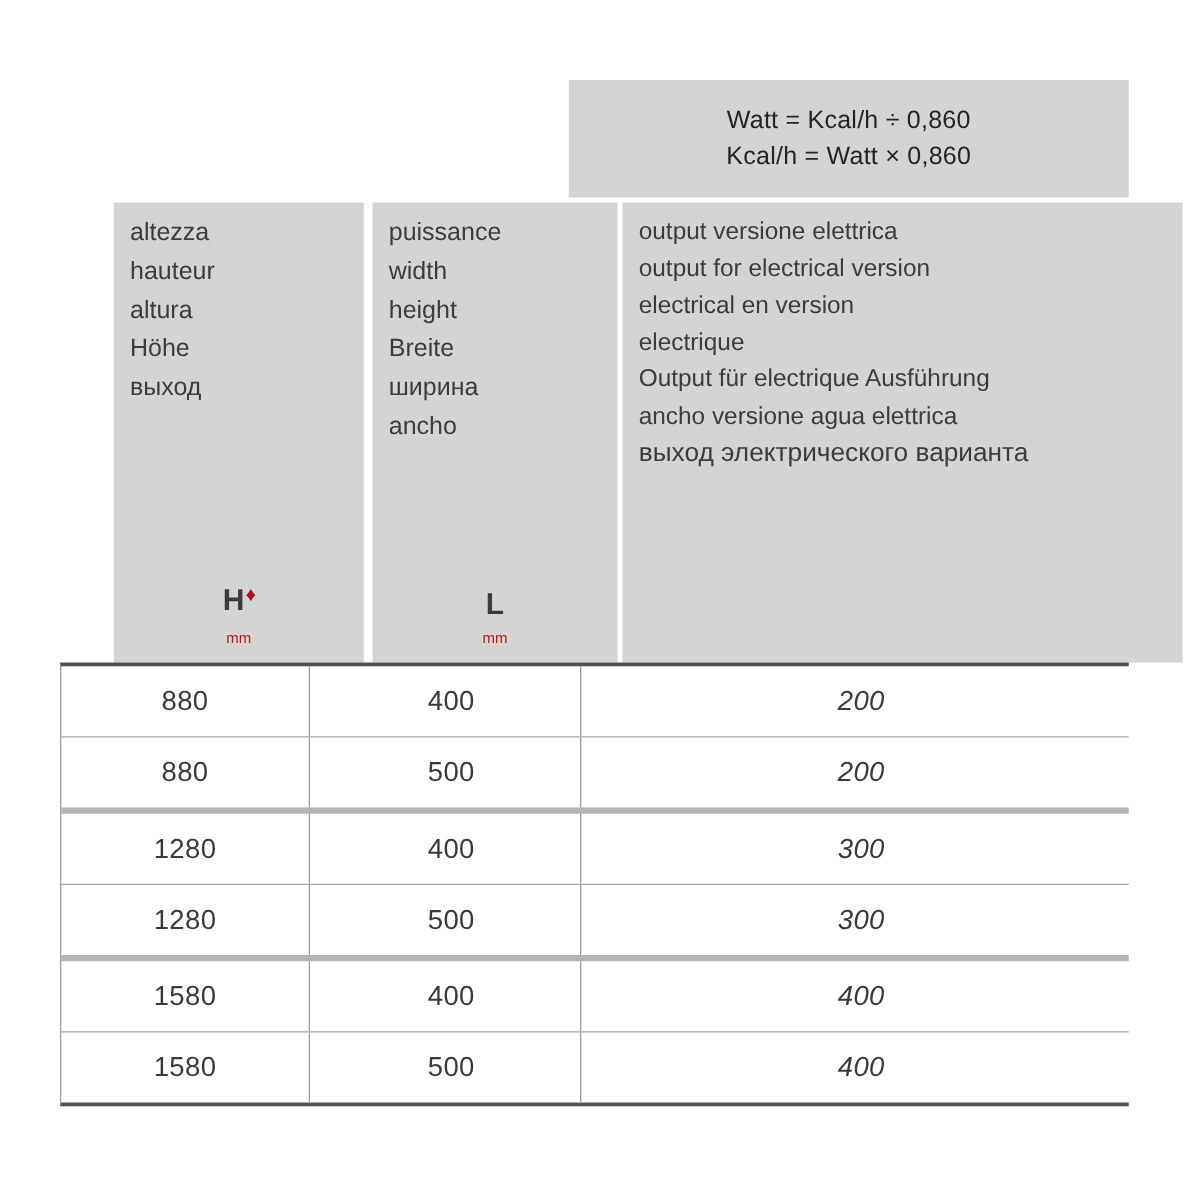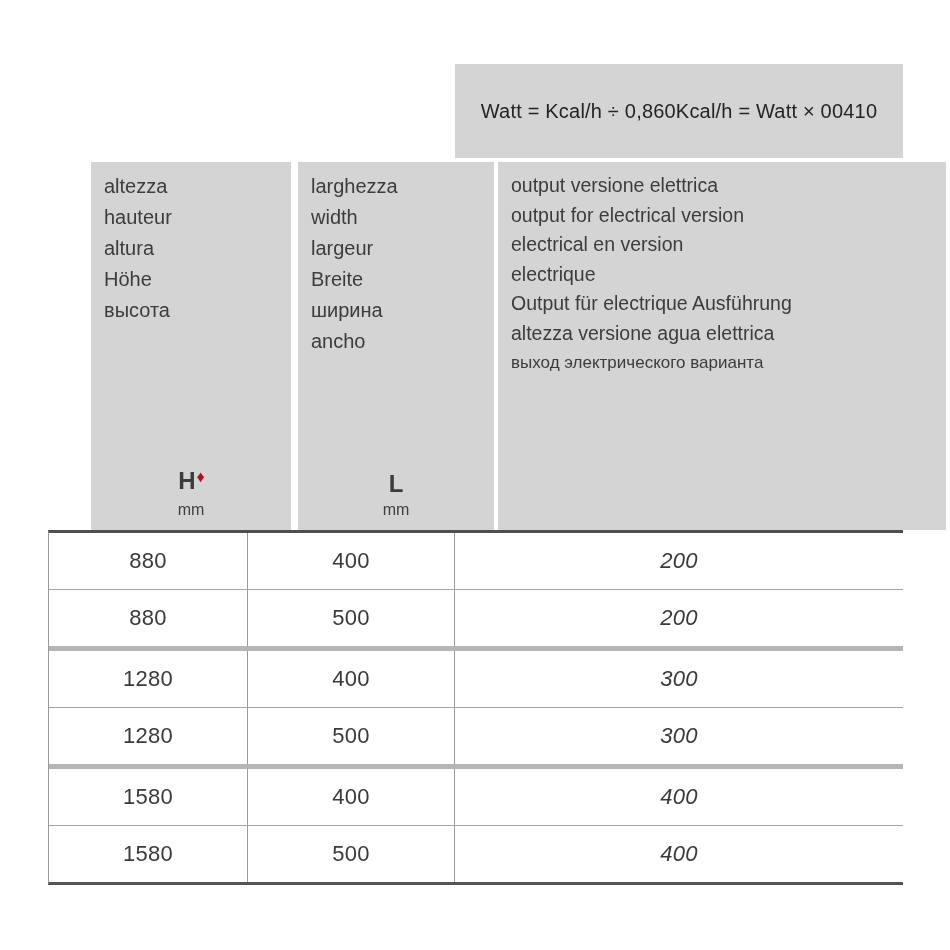--- a/index.html
+++ b/index.html
@@ -19,21 +19,21 @@
 
   
   .formula-box {
     position: absolute;
     left: 455px;
     top: 64px;
     width: 448px;
     height: 94px;
     background: #d3d4d3;
     display: flex;
-    flex-direction: row;
+    flex-direction: column;
     align-items: center;
     justify-content: center;
     color: #242424;
     font-size: 20px;
     line-height: 29px;
     letter-spacing: 0.2px;
   }
 
   
   .header-band {
@@ -61,56 +61,57 @@
     padding-left: 13px;
     color: #3c3c3c;
     font-size: 20px;
     line-height: 31px;
   }
   .hcell-output .labels {
     font-size: 19.5px;
     line-height: 29.5px;
   }
   .label-line { display: block; }
-  .hcell-output .label-ru { font-size: 17px; }
+  .hcell-output .label-ru { font-size: 21px; }
 
   .symbol-block { text-align: center; }
   .symbol {
     font-weight: bold;
     font-size: 24px;
     color: #3c3c3c;
     line-height: 26px;
   }
   .marker {
     color: #b30e1e;
     font-size: 16px;
     position: relative;
     top: -7px;
     left: 1px;
   }
   .unit {
-    font-size: 16px;
-    color: #404040;
+    font-size: 12px;
+    color: #b91c1c;
     line-height: 26px;
   }
 
   
   .spec-table {
     position: absolute;
     left: 48px;
     top: 530px;
     width: 855px;
     box-sizing: border-box;
     border-top: 3px solid #4f4f4f;
     border-bottom: 3px solid #555555;
     border-left: 1px solid #9a9a9a;
   }
   .row {
     display: flex;
     height: 56px;
+    gap: 10px;
   }
   .row + .row { border-top: 1px solid #a6a6a6; }
   .row.group-start { border-top: 5px solid #b5b5b5; }
   .cell {
     box-sizing: border-box;
     display: flex;
     align-items: center;
     justify-content: center;
     font-size: 22px;
     color: #3a3a3a;
@@ -120,62 +121,62 @@
   .cell-l { width: 207px; border-right: 1px solid #9a9a9a; }
   .cell-o { flex: 1; font-style: italic; }
 </style>
 </head>
 <body>
 
 <div class="canvas">
 
   <div class="formula-box">
     <span>Watt = Kcal/h ÷ 0,860</span>
-    <span>Kcal/h = Watt × 00410</span>
+    <span>Kcal/h = Watt × 0,860</span>
   </div>
 
   <div class="header-band">
 
     <div class="hcell hcell-height">
       <div class="labels">
         <span class="label-line">altezza</span>
         <span class="label-line">hauteur</span>
         <span class="label-line">altura</span>
         <span class="label-line">Höhe</span>
-        <span class="label-line">высота</span>
+        <span class="label-line">выход</span>
       </div>
       <div class="symbol-block">
         <div class="symbol"><span>H</span><span class="marker">♦</span></div>
         <div class="unit">mm</div>
       </div>
     </div>
 
     <div class="hcell hcell-width">
       <div class="labels">
-        <span class="label-line">larghezza</span>
+        <span class="label-line">puissance</span>
         <span class="label-line">width</span>
-        <span class="label-line">largeur</span>
+        <span class="label-line">height</span>
         <span class="label-line">Breite</span>
         <span class="label-line">ширина</span>
         <span class="label-line">ancho</span>
       </div>
       <div class="symbol-block">
         <div class="symbol">L</div>
         <div class="unit">mm</div>
       </div>
     </div>
 
     <div class="hcell hcell-output">
       <div class="labels">
         <span class="label-line">output versione elettrica</span>
         <span class="label-line">output for electrical version</span>
         <span class="label-line">electrical en version</span>
         <span class="label-line">electrique</span>
         <span class="label-line">Output für electrique Ausführung</span>
-        <span class="label-line">altezza versione agua elettrica</span>
+        <span class="label-line">ancho versione agua elettrica</span>
         <span class="label-line label-ru">выход электрического варианта</span>
       </div>
     </div>
 
   </div>
 
   <div class="spec-table">
 
     <div class="row">
       <div class="cell cell-h">880</div>

